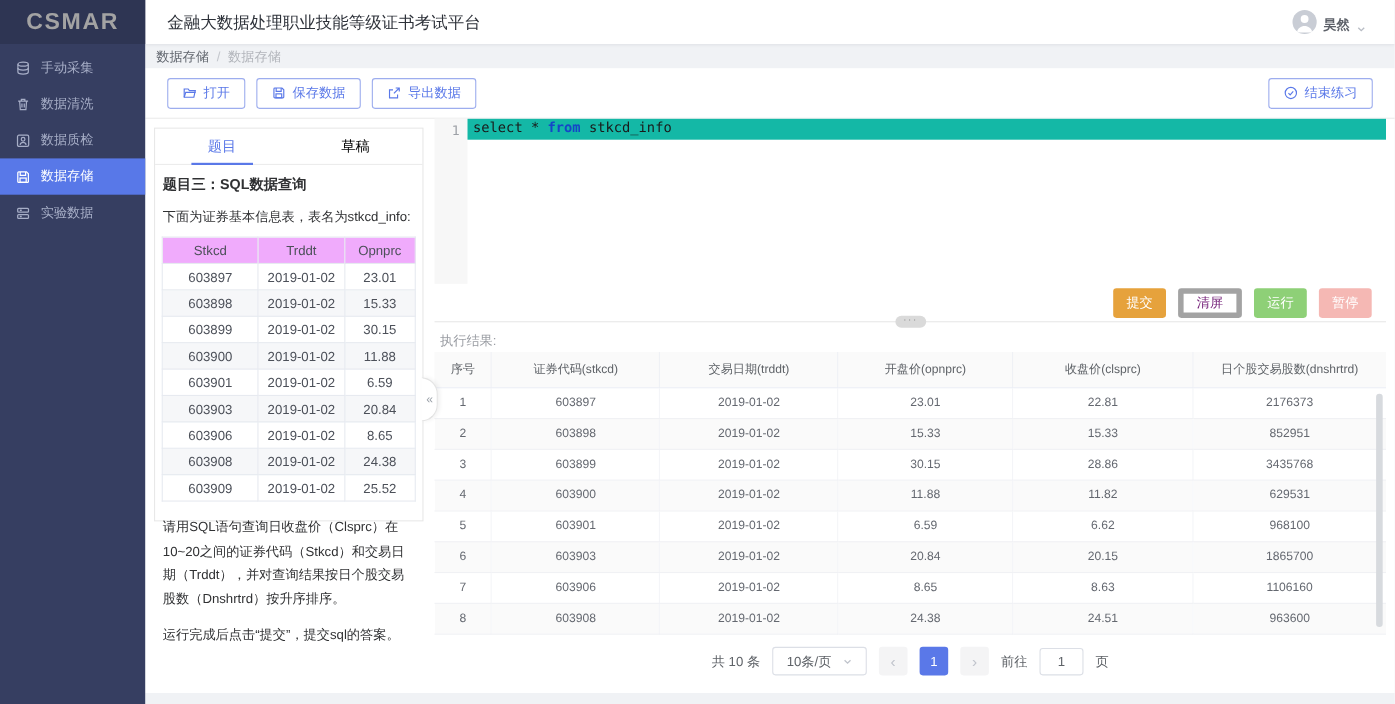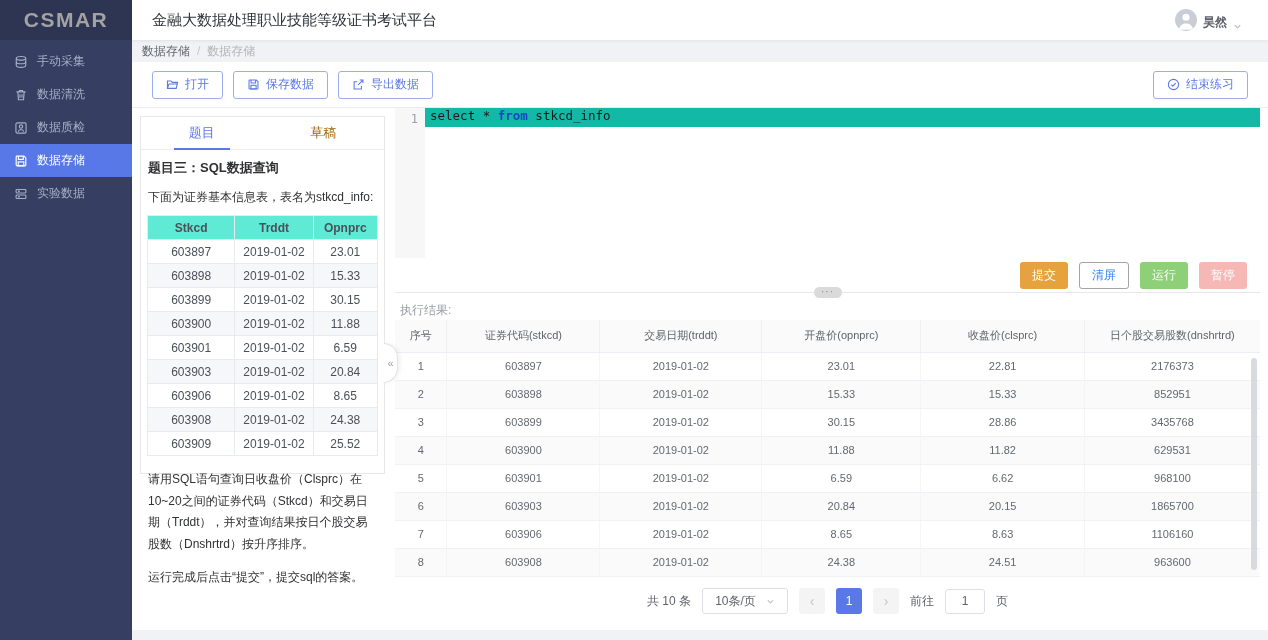--- a/index.html
+++ b/index.html
@@ -42,29 +42,29 @@
   .toolbar { height:46px; display:flex; align-items:center; padding:0 20px; border-bottom:1px solid #ececec; }
   .tb-btn { display:inline-flex; align-items:center; gap:6px; border:1px solid #9dadee; background:#fff;
             color:#5a78e8; font-size:12px; height:28px; padding:0 13px; border-radius:3px; margin-right:10px; cursor:pointer; }
   .tb-btn svg { width:13px; height:13px; }
   .finish-btn { margin-left:auto; margin-right:0; }
 
   
   .qpanel { position:absolute; left:8px; top:54px; width:245px; height:358px; background:#fff;
             border:1px solid #e8e8e8; }
   .qtabs { display:flex; height:33px; border-bottom:1px solid #ececec; }
-  .qtab { flex:1; display:flex; align-items:center; justify-content:center; font-size:13px; color:#a16207;
+  .qtab { flex:1; display:flex; align-items:center; justify-content:center; font-size:13px; color:#000000;
           cursor:pointer; position:relative; }
   .qtab.active { color:#5a78e8; }
   .qtab.active::after { content:""; position:absolute; bottom:-1px; left:27%; width:46%; height:2px; background:#5a78e8; }
   .qbody { padding:8px 6px; font-size:12px; color:#303133; }
   .qtitle { font-weight:bold; font-size:13px; margin:1px 0 11px 1px; }
   .qintro { margin:0 1px 9px; line-height:1.5; }
   table.qtable { width:100%; border-collapse:collapse; font-size:12px; }
-  .qtable th { font-weight:bold; color:#303133; background:#5eead4; }
+  .qtable th { font-weight:normal; color:#303133; background:#f0abfc; }
   .qtable th, .qtable td { border:1px solid #e7eaf0; height:24px; text-align:center; color:#4c5059; }
   .qtable tbody tr:nth-child(even) { background:#f6f7f9; }
   .qreq { margin:13px 1px 0; line-height:1.8; }
   .qnote { margin:13px 1px 0; line-height:1.6; }
   .collapse-handle { position:absolute; right:-14px; top:226px; width:15px; height:40px; background:#fff;
                      border:1px solid #e3e3e3; border-left:1px solid #fff; border-radius:0 20px 20px 0;
                      display:flex; align-items:center; justify-content:center; color:#9aa0a8; font-size:11px;
                      cursor:pointer; box-shadow:2px 0 4px rgba(0,0,0,.06); z-index:3; }
 
   
@@ -75,21 +75,21 @@
   .code-line { height:19px; background:#14b8a6; display:flex; padding-left:5px;
                font:12.5px "DejaVu Sans Mono",monospace; color:#1a1a1a; white-space:pre; }
   .kw { color:#1546c8; font-weight:bold; }
 
   
   .actions-row { position:absolute; left:263px; right:8px; top:196px; height:34px;
                  display:flex; align-items:center; justify-content:flex-end; gap:11px; padding-right:13px; }
   .act-btn { height:27px; min-width:47px; padding:0 12px; border:none; border-radius:3px;
              color:#fff; font-size:12px; cursor:pointer; }
   .act-submit { background:#e6a23c; }
-  .act-clear  { background:#fff; border:1px solid #a3a3a3; color:#3b82f6; }
+  .act-clear  { background:#fff; border:5px solid #a3a3a3; color:#701a75; }
   .act-run    { background:#8ed077; }
   .act-pause  { background:#f5b8b4; cursor:not-allowed; }
 
   .divider { position:absolute; left:263px; right:8px; top:230px; border-top:1px solid #e8e8e8; }
   .drag-pill { position:absolute; left:50%; top:-6px; transform:translateX(-50%); width:28px; height:11px;
                background:#dadada; border-radius:6px; color:#8f8f8f; font-size:10px; line-height:9px;
                text-align:center; letter-spacing:1px; cursor:row-resize; }
 
   
   .results-label { position:absolute; left:268px; top:240px; font-size:12px; color:#9a9da3; }

